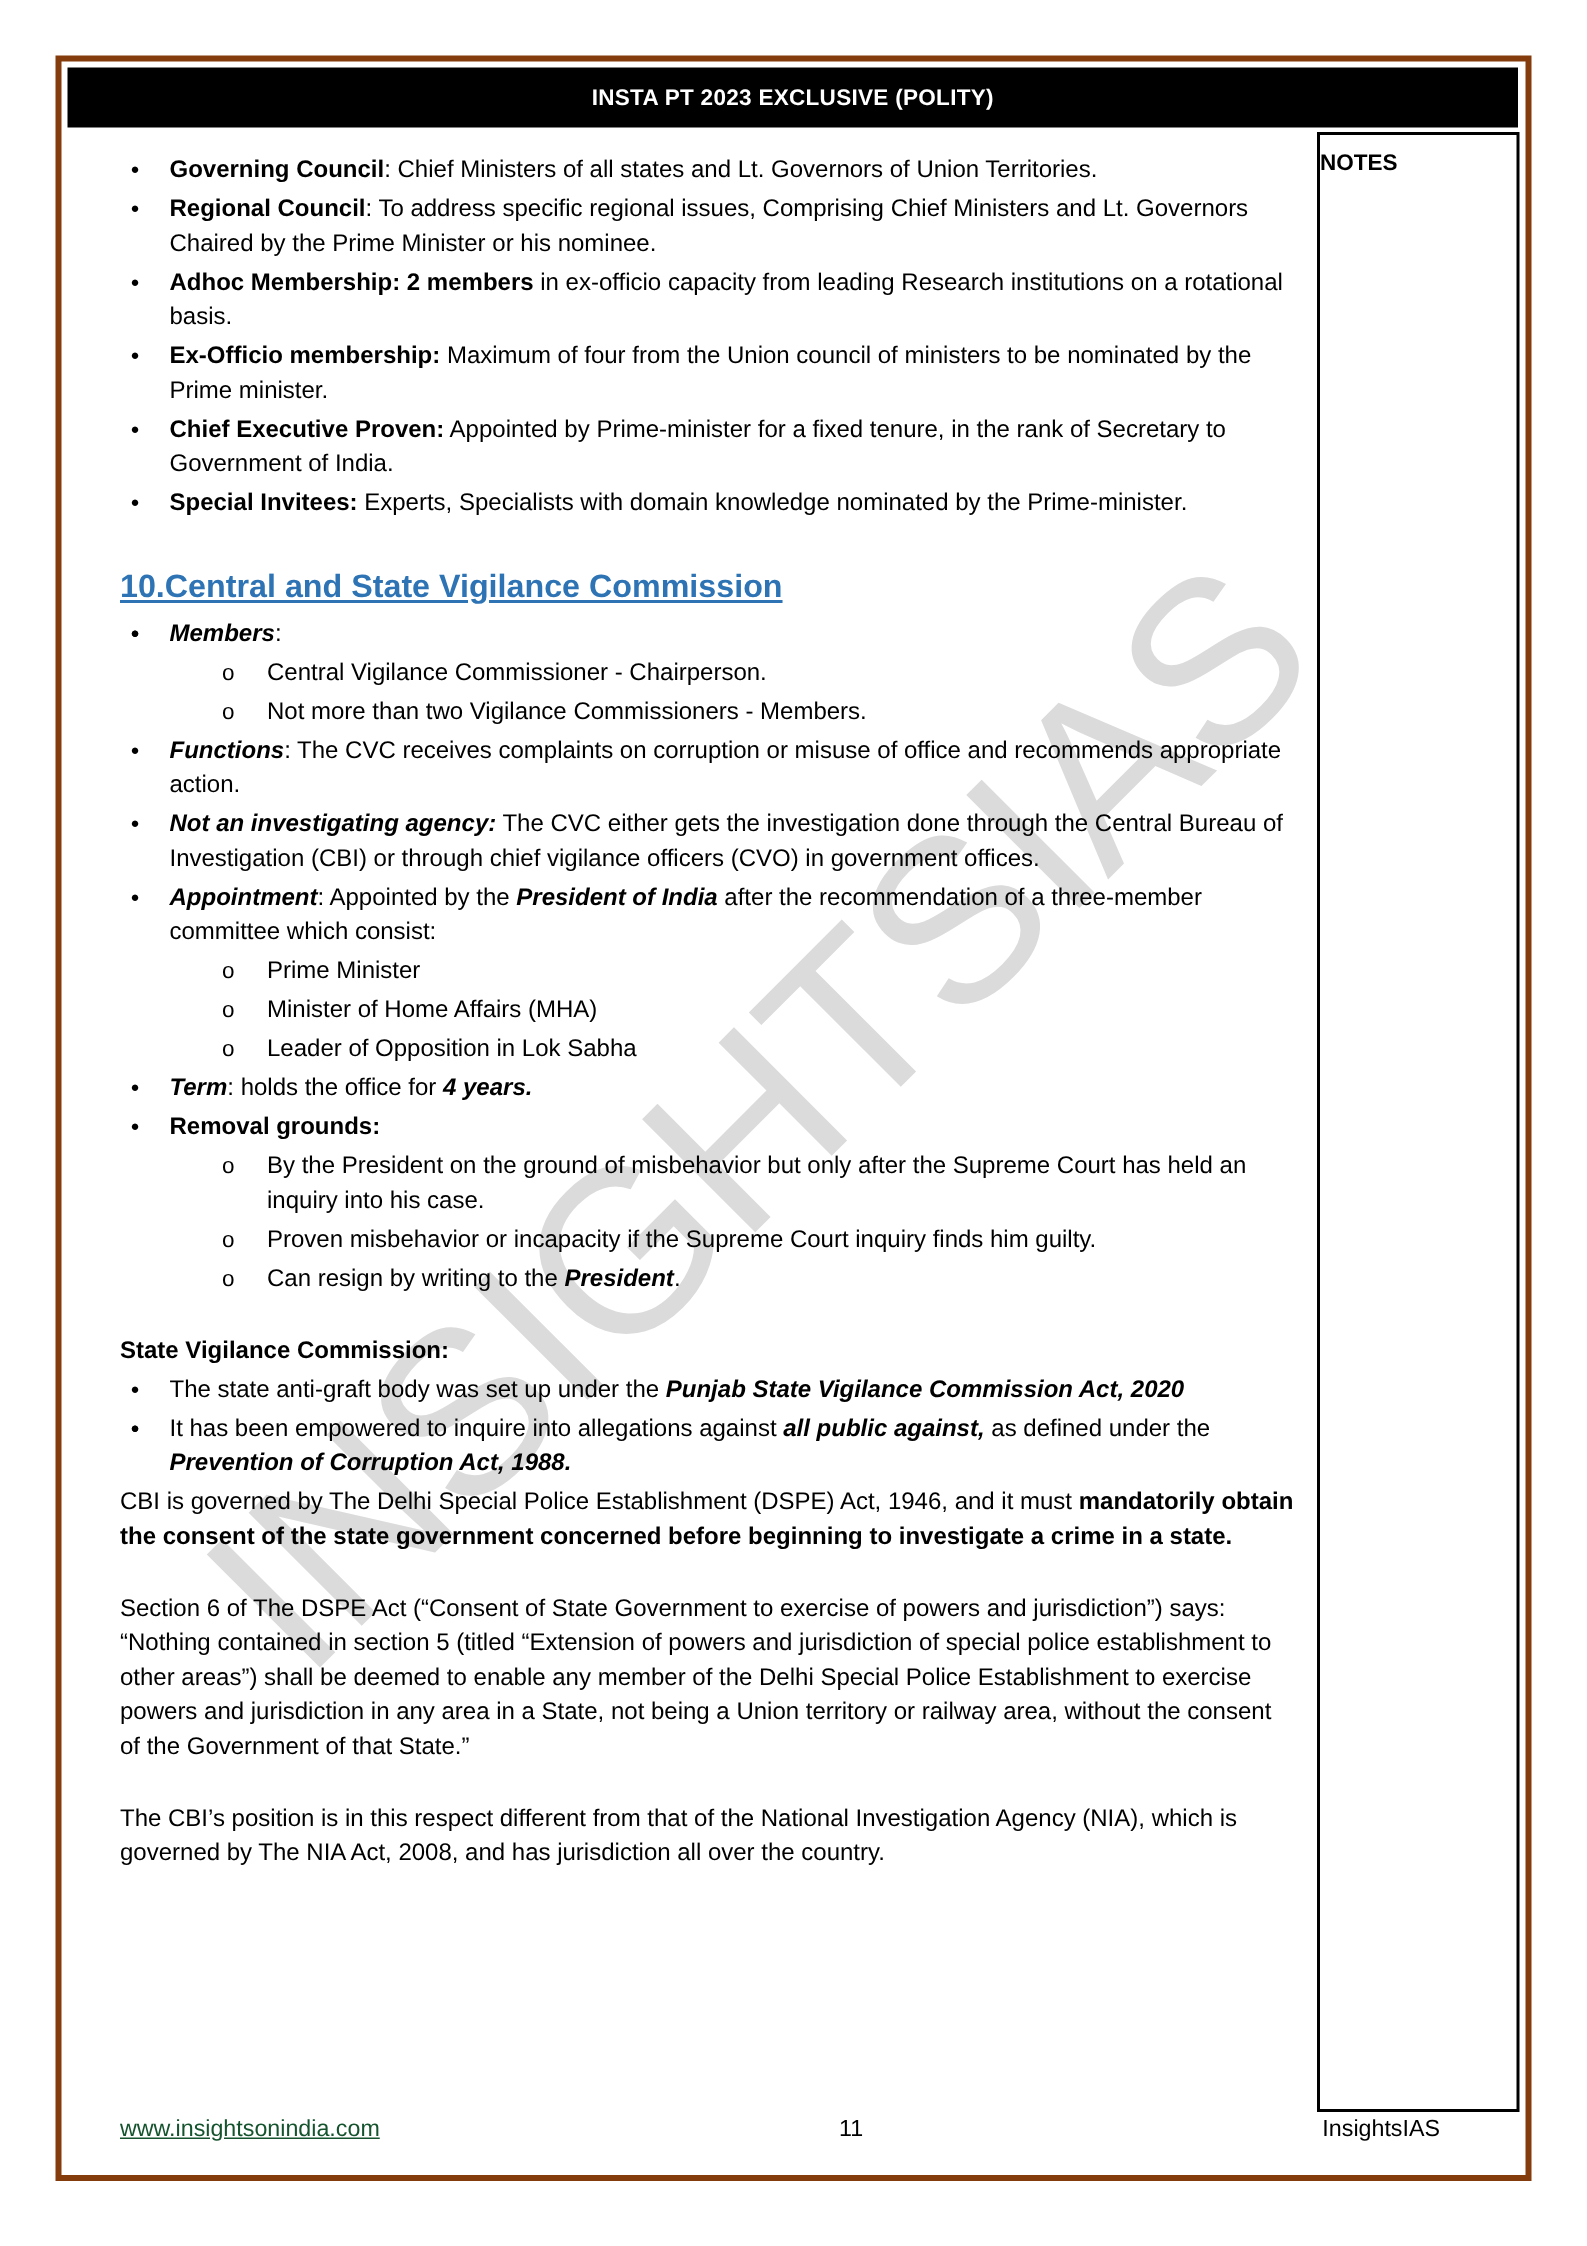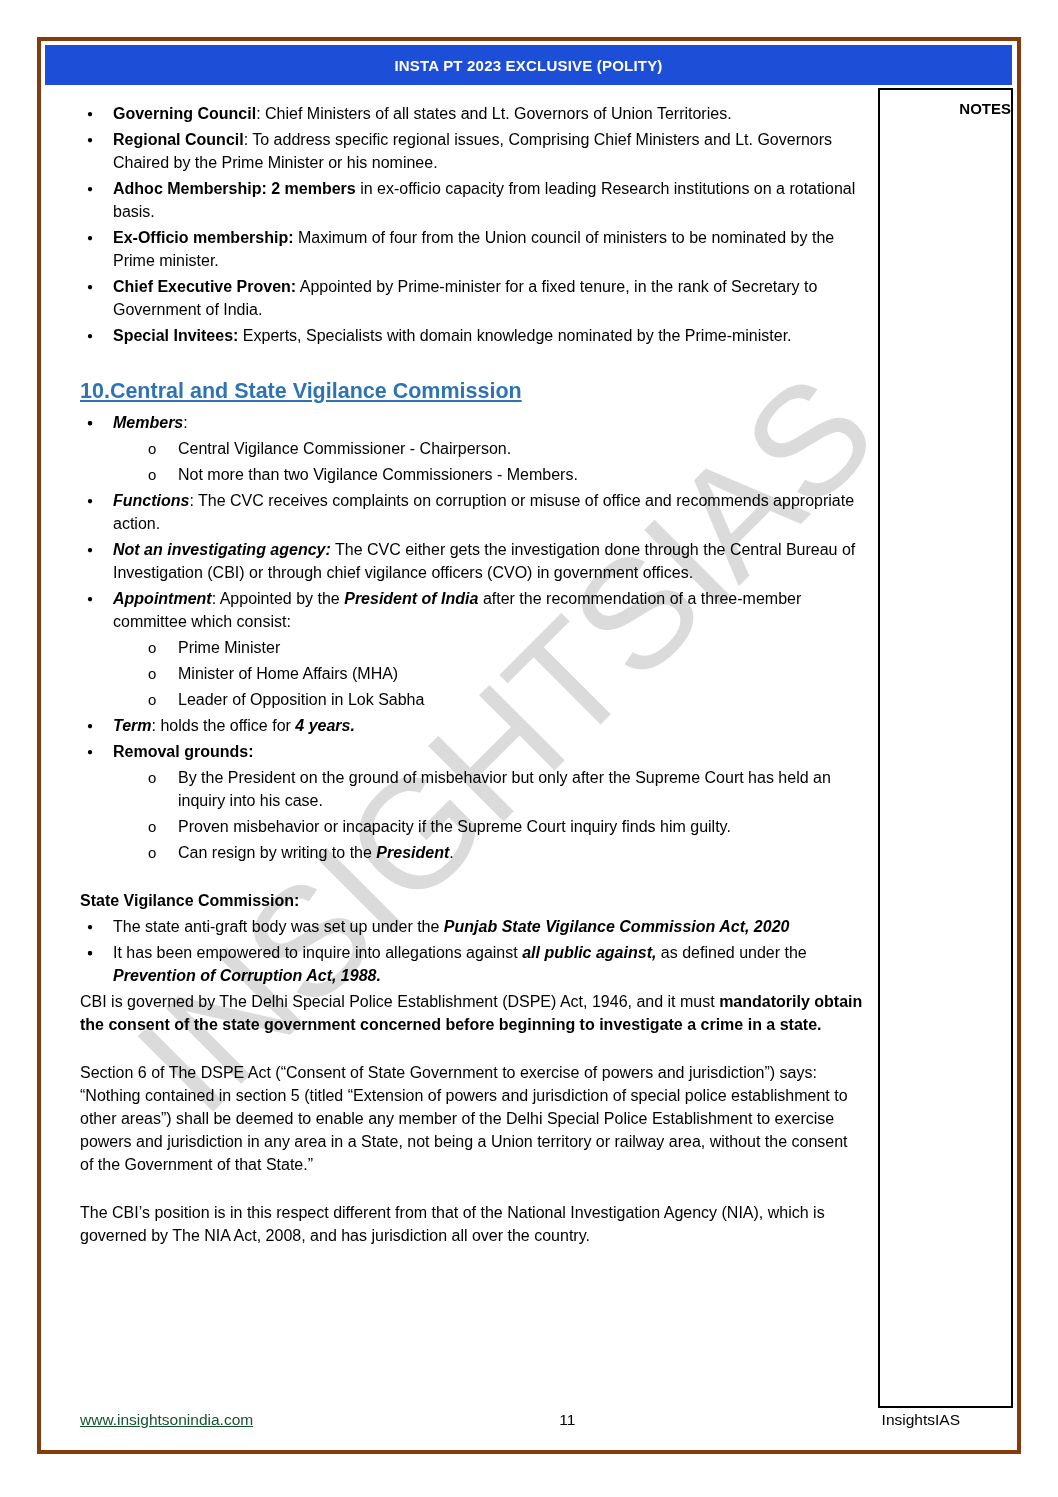--- a/index.html
+++ b/index.html
@@ -10,29 +10,29 @@
     font-family:"Liberation Sans",sans-serif;
     overflow:hidden;
   }
   .frame{
     position:absolute;left:37px;top:37px;width:984px;height:1417px;
     border:4px solid #843C0C;box-sizing:border-box;background:transparent;
     pointer-events:none;
   }
   .titlebar{
     position:absolute;left:45px;top:45px;width:967px;height:40px;
-    background:#1d4ed8;color:#ffffff;
+    background:#000000;color:#ffffff;
     display:flex;align-items:center;justify-content:center;
     font-size:15px;font-weight:bold;letter-spacing:.2px;
     z-index:3;
   }
   .notes-box{
     position:absolute;left:878px;top:88px;width:135px;height:1320px;
     border:2px solid #000;box-sizing:border-box;background:#ffffff;
-    z-index:2;text-align:right;
+    z-index:2;text-align:left;
   }
   .notes-label{
     margin-top:10px;font-size:15px;font-weight:bold;color:#000;
   }
   .watermark{
     position:absolute;left:505px;top:745px;
     transform:translate(-50%,-50%) rotate(-45deg);
     font-size:155px;letter-spacing:-2px;color:#DBDBDB;
     white-space:nowrap;z-index:0;font-weight:400;
     user-select:none;

